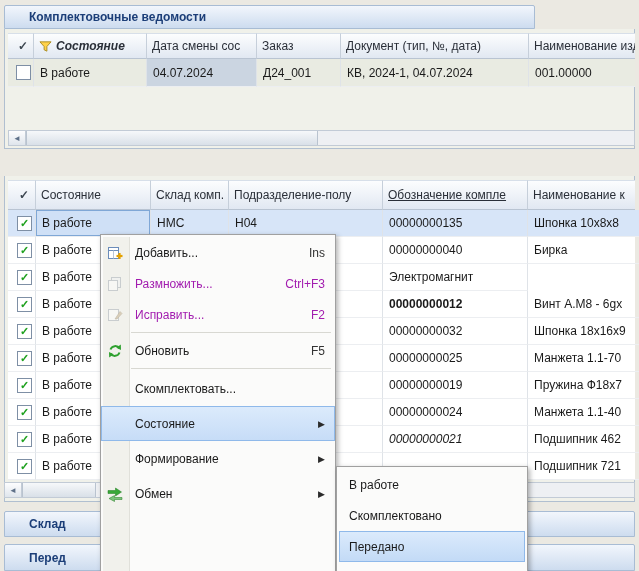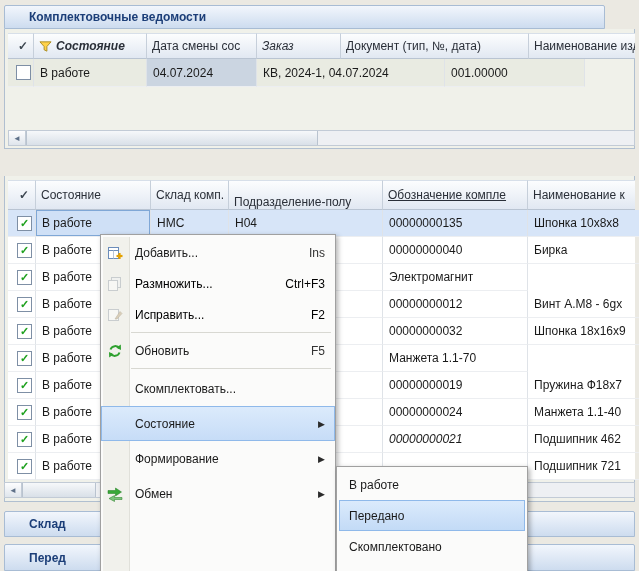--- a/index.html
+++ b/index.html
@@ -39,74 +39,75 @@
   .sthumb{flex:none;background:linear-gradient(#f6f8fa,#d9e0e8);border-left:1px solid #b9c3cf;
           border-right:1px solid #b9c3cf;}
   
   .menu{position:absolute;left:100px;top:234px;width:236px;height:346px;background:#fbfbfa;
         border:1px solid #a0a0a0;box-shadow:2px 2px 5px rgba(0,0,0,.3);z-index:20;padding:2px 0;box-sizing:border-box;}
   .menu .gutter{position:absolute;left:2px;top:2px;bottom:2px;width:26px;background:#f1f1ec;border-right:1px solid #e0e0da;}
   .mi{position:relative;display:flex;align-items:center;height:31px;padding-left:34px;padding-right:10px;}
   .mi.tall{height:35px;}
   .mi .ic{position:absolute;left:6px;top:50%;transform:translateY(-50%);width:16px;height:16px;}
   .mi .sc{margin-left:auto;color:#333;}
-  .mi.dis .lbl,.mi.dis .sc{color:#000000;}
+  .mi.dis .lbl,.mi.dis .sc{color:#a21caf;}
   .mi.dis .ic{opacity:.45;filter:grayscale(.6);}
   .mi .arr{margin-left:auto;font-size:9px;color:#2b2b2b;}
   .mi.hl{background:linear-gradient(#dcebfc,#c6dcf7);box-shadow:inset 0 0 0 1px #8fb9ea;}
   .msep{height:1px;background:#d8d8d2;margin:2px 4px 2px 30px;}
   
   .submenu{position:absolute;left:336px;top:466px;width:192px;height:130px;background:#fbfbfa;
            border:1px solid #a0a0a0;box-shadow:2px 2px 5px rgba(0,0,0,.3);z-index:25;padding:2px;box-sizing:border-box;}
   .smi{height:31px;display:flex;align-items:center;padding:0 10px;}
   .smi.hl{background:linear-gradient(#dcebfc,#c2daf6);box-shadow:inset 0 0 0 1px #8fb9ea;}
   .funnel{margin-right:4px;flex:none;display:flex;}
 </style>
 </head>
 <body>
 
 <div class="screen">
 
-  <div class="panel-hdr" style="left:4px;top:5px;width:601px;height:24px;">
+  <div class="panel-hdr" style="left:4px;top:5px;width:531px;height:24px;">
     <span>Комплектовочные ведомости</span>
   </div>
   <div class="panel-body" style="left:4px;top:29px;width:631px;height:120px;"></div>
 
   <div class="ghead g1" style="left:8px;top:33px;width:627px;height:26px;">
     <div class="th" style="width:26px;height:26px;">
       <span class="hdrchk">✓</span>
     </div>
     <div class="th state1" style="width:113px;height:26px;">
       <span class="funnel">
         <svg width="13" height="13" viewBox="0 0 14 14">
             <path d="M1 2 h12 l-4.5 5 v5 l-3 -1.5 v-3.5 z" fill="#ffd24a" stroke="#a98a20"></path>
           </svg>
       </span>
       <span>Состояние</span>
     </div>
     <div class="th" style="width:110px;height:26px;">
       <span>Дата смены сос</span>
     </div>
-    <div class="th" style="width:84px;height:26px;font-style:italic;">
+    <div class="th" style="width:84px;height:26px;">
       <span>Заказ</span>
     </div>
     <div class="th" style="width:188px;height:26px;">
       <span>Документ (тип, №, дата)</span>
     </div>
     <div class="th" style="width:140px;height:26px;">
       <span>Наименование изд</span>
     </div>
   </div>
 
   <div class="trow g1" style="left:8px;top:59px;width:627px;height:28px;">
     <div class="td" style="width:26px;height:28px;">
       <span class="cb"></span>
     </div>
     <div class="td" style="width:113px;height:28px;">В работе</div>
     <div class="td focuscell" style="width:110px;height:28px;">04.07.2024</div>
+    <div class="td" style="width:84px;height:28px;">Д24_001</div>
     <div class="td" style="width:188px;height:28px;">КВ, 2024-1, 04.07.2024</div>
     <div class="td" style="width:140px;height:28px;">001.00000</div>
   </div>
 
   <div class="hscroll" style="left:8px;top:130px;width:627px;height:16px;">
     <div class="sbtn">
       <span>◄</span>
     </div>
     <div class="sthumb" style="width:290px;"></div>
   </div>
@@ -119,21 +120,21 @@
   <div class="ghead g2" style="left:8px;top:180px;width:627px;height:30px;">
     <div class="th" style="width:28px;height:30px;">
       <span class="hdrchk">✓</span>
     </div>
     <div class="th" style="width:115px;height:30px;">
       <span>Состояние</span>
     </div>
     <div class="th" style="width:78px;height:30px;">
       <span>Склад комп.</span>
     </div>
-    <div class="th" style="width:154px;height:30px;align-items:flex-end;">
+    <div class="th" style="width:154px;height:30px;">
       <span>Подразделение-полу</span>
     </div>
     <div class="th" style="width:145px;height:30px;text-decoration:underline;">
       <span>Обозначение компле</span>
     </div>
     <div class="th" style="width:145px;height:30px;">
       <span>Наименование к</span>
     </div>
   </div>
 
@@ -179,21 +180,21 @@
 
     <div class="tr">
       <div class="td" style="width:28px;">
           <span class="cb">
             <span class="chk">✓</span>
           </span>
         </div>
       <div class="td" style="width:115px;">В работе</div>
       <div class="td" style="width:78px;"></div>
       <div class="td" style="width:154px;"></div>
-      <div class="td" style="width:145px;">00000000012</div>
+      <div class="td" style="width:145px;font-weight:bold;">00000000012</div>
       <div class="td" style="width:145px;">Винт А.М8 - 6gх</div>
     </div>
 
     <div class="tr">
       <div class="td" style="width:28px;">
           <span class="cb">
             <span class="chk">✓</span>
           </span>
         </div>
       <div class="td" style="width:115px;">В работе</div>
@@ -205,20 +206,21 @@
 
     <div class="tr">
       <div class="td" style="width:28px;">
           <span class="cb">
             <span class="chk">✓</span>
           </span>
         </div>
       <div class="td" style="width:115px;">В работе</div>
       <div class="td" style="width:78px;"></div>
       <div class="td" style="width:154px;"></div>
+      <div class="td" style="width:145px;">00000000025</div>
       <div class="td" style="width:145px;">Манжета 1.1-70</div>
     </div>
 
     <div class="tr">
       <div class="td" style="width:28px;">
           <span class="cb">
             <span class="chk">✓</span>
           </span>
         </div>
       <div class="td" style="width:115px;">В работе</div>
@@ -367,21 +369,21 @@
       </span>
       <span class="lbl">Обмен</span>
       <span class="arr">▶</span>
     </div>
   </div>
 
   <div class="submenu">
     <div class="smi">
       <span>В работе</span>
     </div>
+    <div class="smi">
+      <span>Скомплектовано</span>
+    </div>
     <div class="smi hl">
       <span>Передано</span>
     </div>
-    <div class="smi">
-      <span>Скомплектовано</span>
-    </div>
   </div>
 
 </div>
 
 </body></html>

